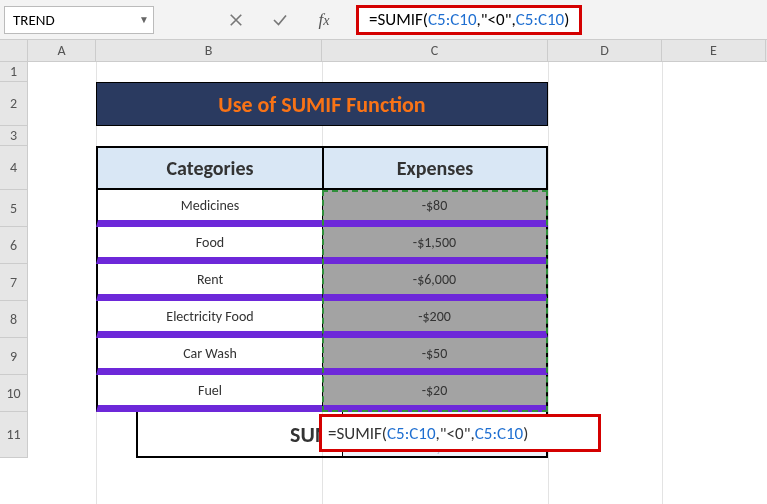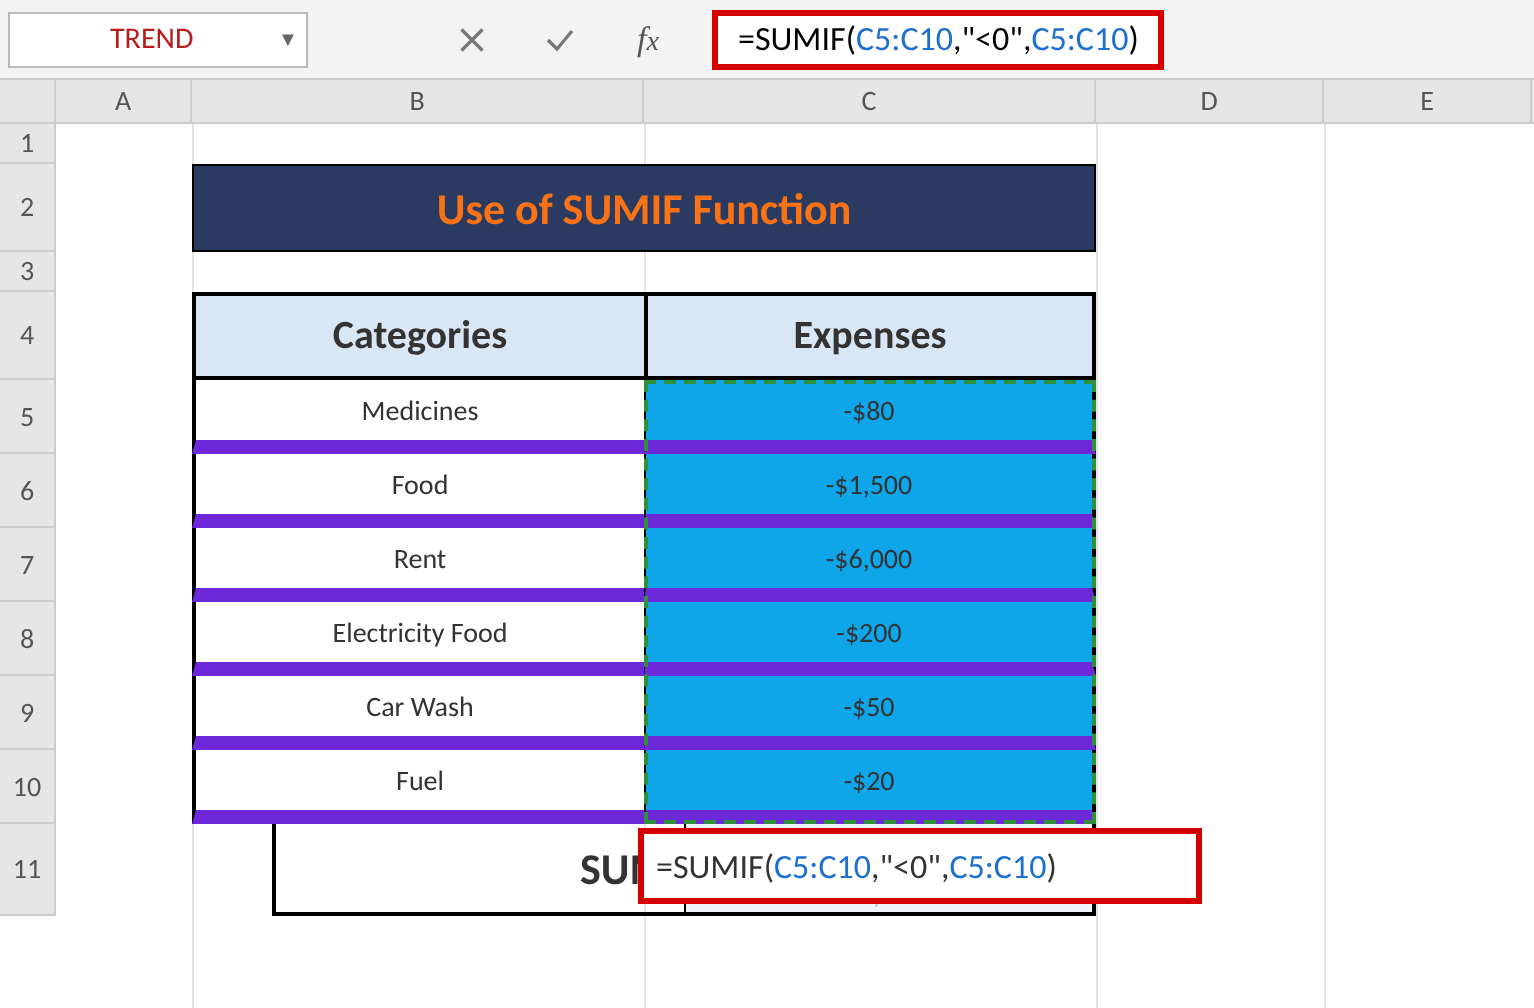--- a/index.html
+++ b/index.html
@@ -22,21 +22,21 @@
     background: #f3f3f3;
     font-size: 15px;
   }
   .namebox-wrap {
     display:flex; align-items:center;
     width: 150px; height: 28px;
     margin-left: 4px;
     background:#fff; border:1px solid #bbb;
   }
   .namebox {
-    flex:1; padding:0 8px; font-weight:400; color:#b91c1c;margin-left:42px;
+    flex:1; padding:0 8px; font-weight:400; color:#000000;
   }
   .namebox-arrow {
     width:18px; text-align:center; color:#666; font-size:10px;
   }
   .fbar-icons {
     display:flex; align-items:center; gap:0;
     margin-left: 60px;
   }
   .fbar-btn {
     width: 44px; height: 28px;
@@ -121,21 +121,21 @@
     font-weight:bold; font-size:20px;
   }
   .head-cell:last-child{ border-right:2px solid #000; border-left:2px solid #000;}
   .body-row { height:37px; display:flex;}
   .body-cell {
     width:50%;
     border-left:2px solid #000; border-bottom:7px solid #6d28d9;
     display:flex; align-items:center; justify-content:center;
     font-size:14px;
   }
-  .body-cell:last-child{ border-right:2px solid #000; border-left:1px solid #000; background:#0ea5e9;text-align:center;}
+  .body-cell:last-child{ border-right:2px solid #000; border-left:1px solid #000; background:#a3a3a3;text-align:center;}
   .body-row:last-of-type .body-cell{ border-bottom:2px solid #000; }
 
   .sum-row { height:46px; display:flex; position:relative;padding-left:40px;}
   .sum-label {
     width:50%;
     border-left:2px solid #000; border-bottom:2px solid #000;
     display:flex; align-items:center; justify-content:flex-end;
     padding-right:8px;
     font-weight:bold; font-size:22px;
   }

